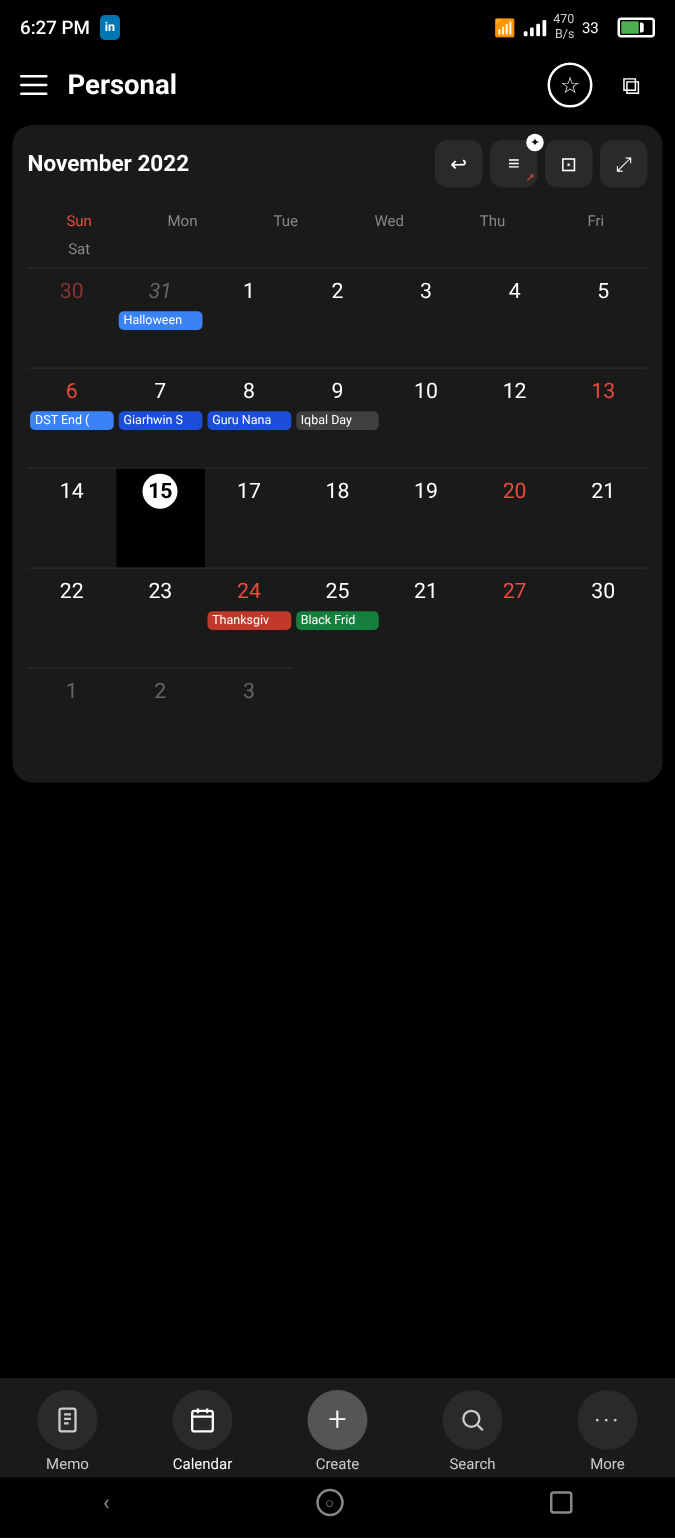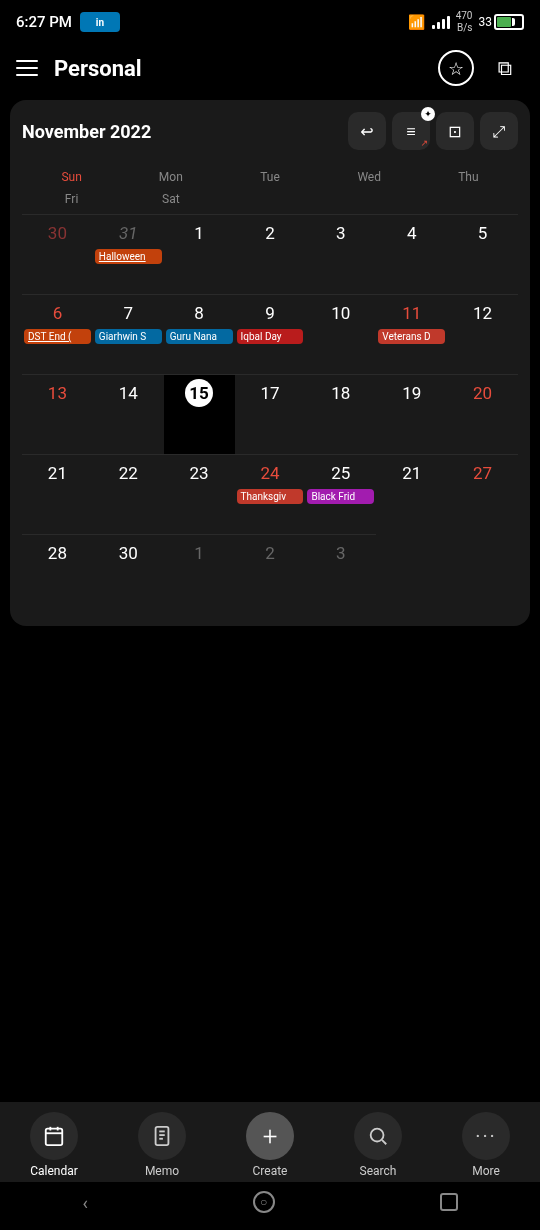--- a/index.html
+++ b/index.html
@@ -30,21 +30,21 @@
     }
     .status-right {
       display: flex;
       align-items: center;
       gap: 6px;
       font-size: 12px;
     }
     .linkedin-icon {
       background: #0077b5;
       border-radius: 4px;
-      width: 40px;
+      width: 16px;
       height: 20px;
       display: flex;
       align-items: center;
       justify-content: center;
       font-size: 10px;
       font-weight: bold;
       color: #fff;
     }
     .battery-box {
       border: 2px solid #fff;
@@ -169,21 +169,21 @@
       justify-content: center;
       cursor: pointer;
       font-size: 16px;
       color: #fff;
       position: relative;
     }
 
     
     .day-headers {
       display: grid;
-      grid-template-columns: repeat(5, 1fr);
+      grid-template-columns: repeat(6, 1fr);
       margin-bottom: 4px;
     }
     .day-header {
       text-align: center;
       font-size: 12px;
       color: #888;
       padding: 4px 0;
     }
 
     
@@ -223,26 +223,26 @@
     .event-chip {
       font-size: 10px;
       padding: 2px 4px;
       border-radius: 4px;
       margin-bottom: 2px;
       white-space: nowrap;
       overflow: hidden;
       text-overflow: ellipsis;
       width: 100%;
     }
-    .chip-green { background: #c2410c; color: #fff; text-decoration: underline; }
-    .chip-teal { background: #0369a1; color: #fff; }
-    .chip-blue { background: #b91c1c; color: #fff; }
+    .chip-green { background: #3b82f6; color: #fff; }
+    .chip-teal { background: #1d4ed8; color: #fff; }
+    .chip-blue { background: #404040; color: #fff; }
     .chip-red { background: #c0392b; color: #fff; }
     .chip-thanksgiving { background: #c0392b; color: #fff; }
-    .chip-blackfriday { background: #a21caf; color: #fff; }
+    .chip-blackfriday { background: #15803d; color: #fff; }
 
     
     .bottom-nav {
       position: fixed;
       bottom: 0;
       width: 540px;
       background: #1a1a1a;
       padding: 10px 0 0;
     }
     .bottom-nav-items {
@@ -318,21 +318,21 @@
   <div class="status-right">
     <span class="wifi-icon">📶</span>
     <div class="signal-bars">
       <div class="signal-bar" style="height:4px;"></div>
       <div class="signal-bar" style="height:7px;"></div>
       <div class="signal-bar" style="height:10px;"></div>
       <div class="signal-bar" style="height:13px;"></div>
     </div>
     <div class="data-speed">470<br>B/s</div>
     <div style="display:flex;align-items:center;">
-      <span style="font-size:12px;margin-right:2px;">33</span>
+      <span style="font-size:12px;margin-right:15px;">33</span>
       <div class="battery-box">
         <div class="battery-fill"></div>
         <div class="battery-tip"></div>
       </div>
     </div>
   </div>
 </div>
 
 <div class="top-nav">
   <div class="top-nav-left">
@@ -423,24 +423,20 @@
       <div class="event-chip chip-teal">Guru Nana</div>
     </div>
     <div class="cal-day">
       <div class="cal-day-num">9</div>
       <div class="event-chip chip-blue">Iqbal Day</div>
     </div>
     <div class="cal-day">
       <div class="cal-day-num">10</div>
     </div>
     <div class="cal-day">
-      <div class="cal-day-num red">11</div>
-      <div class="event-chip chip-red">Veterans D</div>
-    </div>
-    <div class="cal-day">
       <div class="cal-day-num">12</div>
     </div>
 
     <div class="cal-day">
       <div class="cal-day-num sunday">13</div>
     </div>
     <div class="cal-day">
       <div class="cal-day-num">14</div>
     </div>
     <div class="cal-day selected-col">
@@ -477,67 +473,64 @@
       <div class="event-chip chip-blackfriday">Black Frid</div>
     </div>
     <div class="cal-day">
       <div class="cal-day-num">21</div>
     </div>
 
     <div class="cal-day">
       <div class="cal-day-num sunday">27</div>
     </div>
     <div class="cal-day">
-      <div class="cal-day-num">28</div>
-    </div>
-    <div class="cal-day">
       <div class="cal-day-num">30</div>
     </div>
     <div class="cal-day">
       <div class="cal-day-num other-month" style="color:#666;">1</div>
     </div>
     <div class="cal-day">
       <div class="cal-day-num other-month" style="color:#666;">2</div>
     </div>
     <div class="cal-day">
       <div class="cal-day-num other-month" style="color:#666;">3</div>
     </div>
   </div>
 </div>
 
 <div style="height: 140px;"></div>
 
 <div class="bottom-nav">
   <div class="bottom-nav-items">
+
+    <div class="nav-item">
+      <div class="nav-item-icon">
+        <svg width="22" height="22" viewBox="0 0 24 24" fill="none" stroke="#ccc" stroke-width="2">
+          <rect x="5" y="2" width="14" height="20" rx="2"></rect>
+          <line x1="9" y1="7" x2="15" y2="7"></line>
+          <line x1="9" y1="11" x2="15" y2="11"></line>
+          <line x1="9" y1="15" x2="13" y2="15"></line>
+        </svg>
+      </div>
+      <span class="nav-item-label">Memo</span>
+    </div>
 
     <div class="nav-item">
       <div class="nav-item-icon">
         <svg width="22" height="22" viewBox="0 0 24 24" fill="none" stroke="#fff" stroke-width="2">
           <rect x="3" y="4" width="18" height="18" rx="2"></rect>
           <line x1="3" y1="9" x2="21" y2="9"></line>
           <line x1="8" y1="2" x2="8" y2="6"></line>
           <line x1="16" y1="2" x2="16" y2="6"></line>
         </svg>
       </div>
       <span class="nav-item-label active">Calendar</span>
     </div>
 
     <div class="nav-item">
-      <div class="nav-item-icon">
-        <svg width="22" height="22" viewBox="0 0 24 24" fill="none" stroke="#ccc" stroke-width="2">
-          <rect x="5" y="2" width="14" height="20" rx="2"></rect>
-          <line x1="9" y1="7" x2="15" y2="7"></line>
-          <line x1="9" y1="11" x2="15" y2="11"></line>
-          <line x1="9" y1="15" x2="13" y2="15"></line>
-        </svg>
-      </div>
-      <span class="nav-item-label">Memo</span>
-    </div>
-
-    <div class="nav-item">
       <div class="nav-item-icon create-btn" style="font-size:26px;color:#fff;font-weight:300;">+</div>
       <span class="nav-item-label">Create</span>
     </div>
 
     <div class="nav-item">
       <div class="nav-item-icon">
         <svg width="22" height="22" viewBox="0 0 24 24" fill="none" stroke="#ccc" stroke-width="2">
           <circle cx="11" cy="11" r="7"></circle>
           <line x1="16.5" y1="16.5" x2="21" y2="21"></line>
         </svg>

